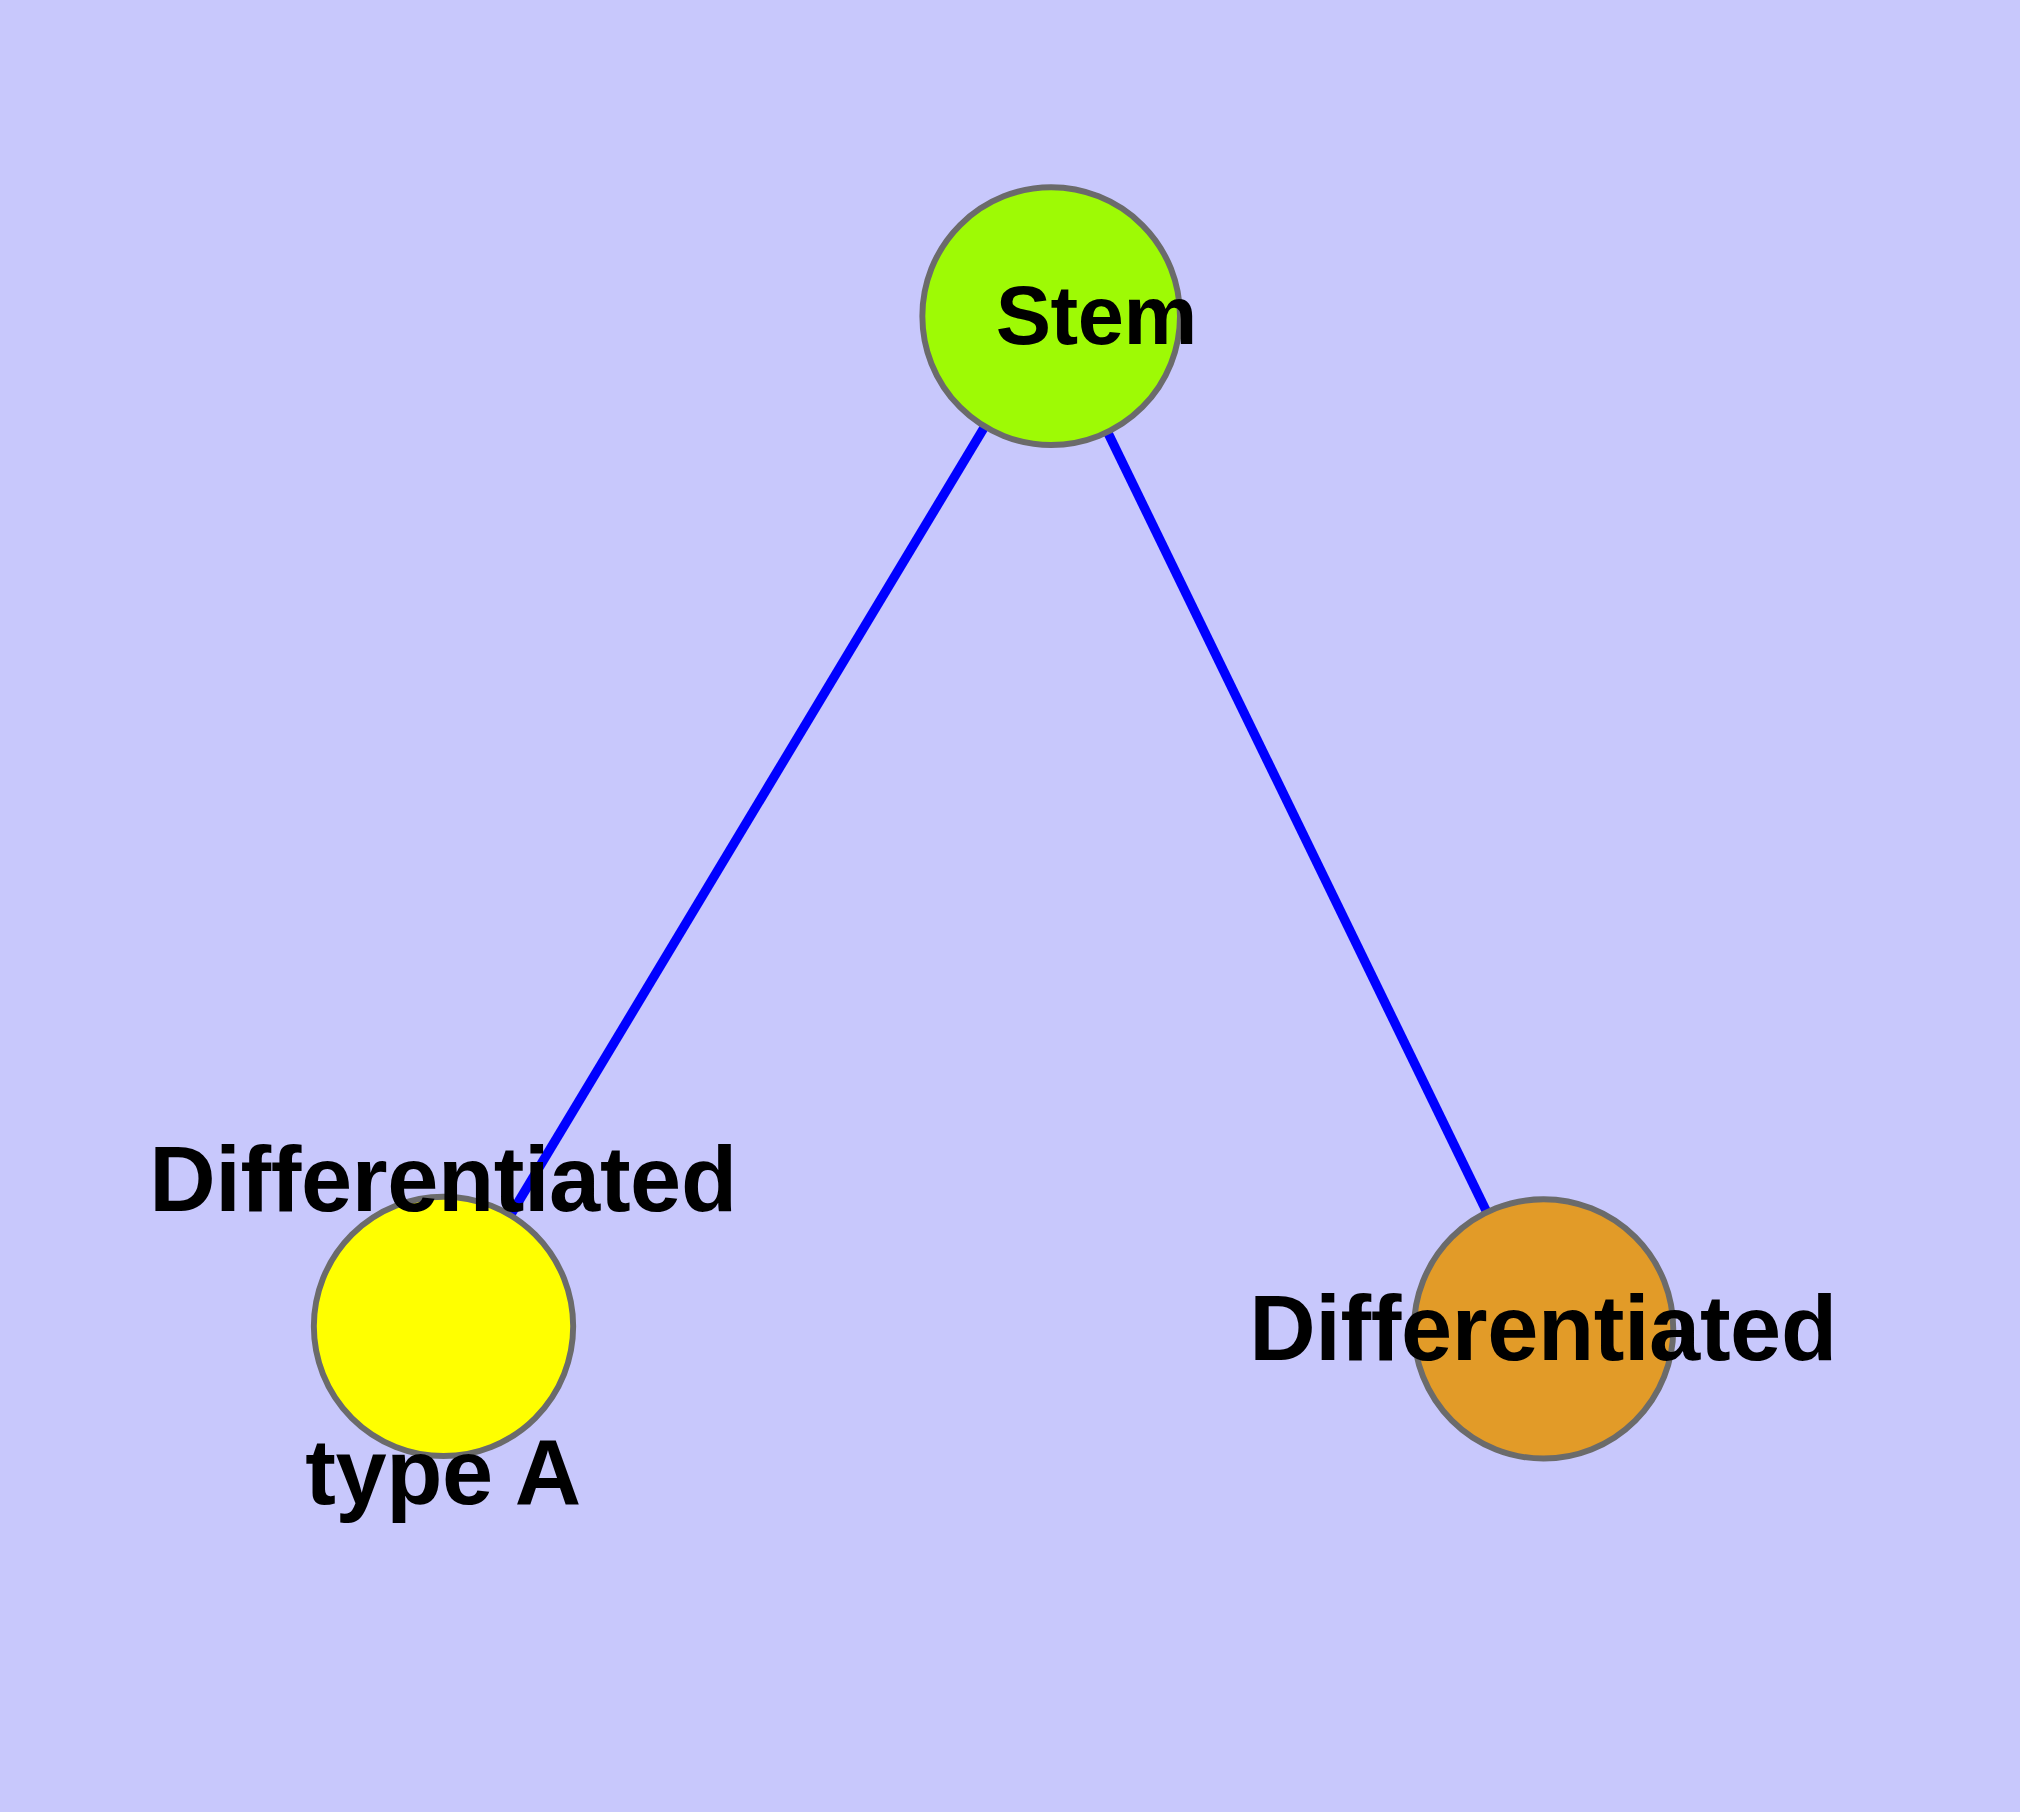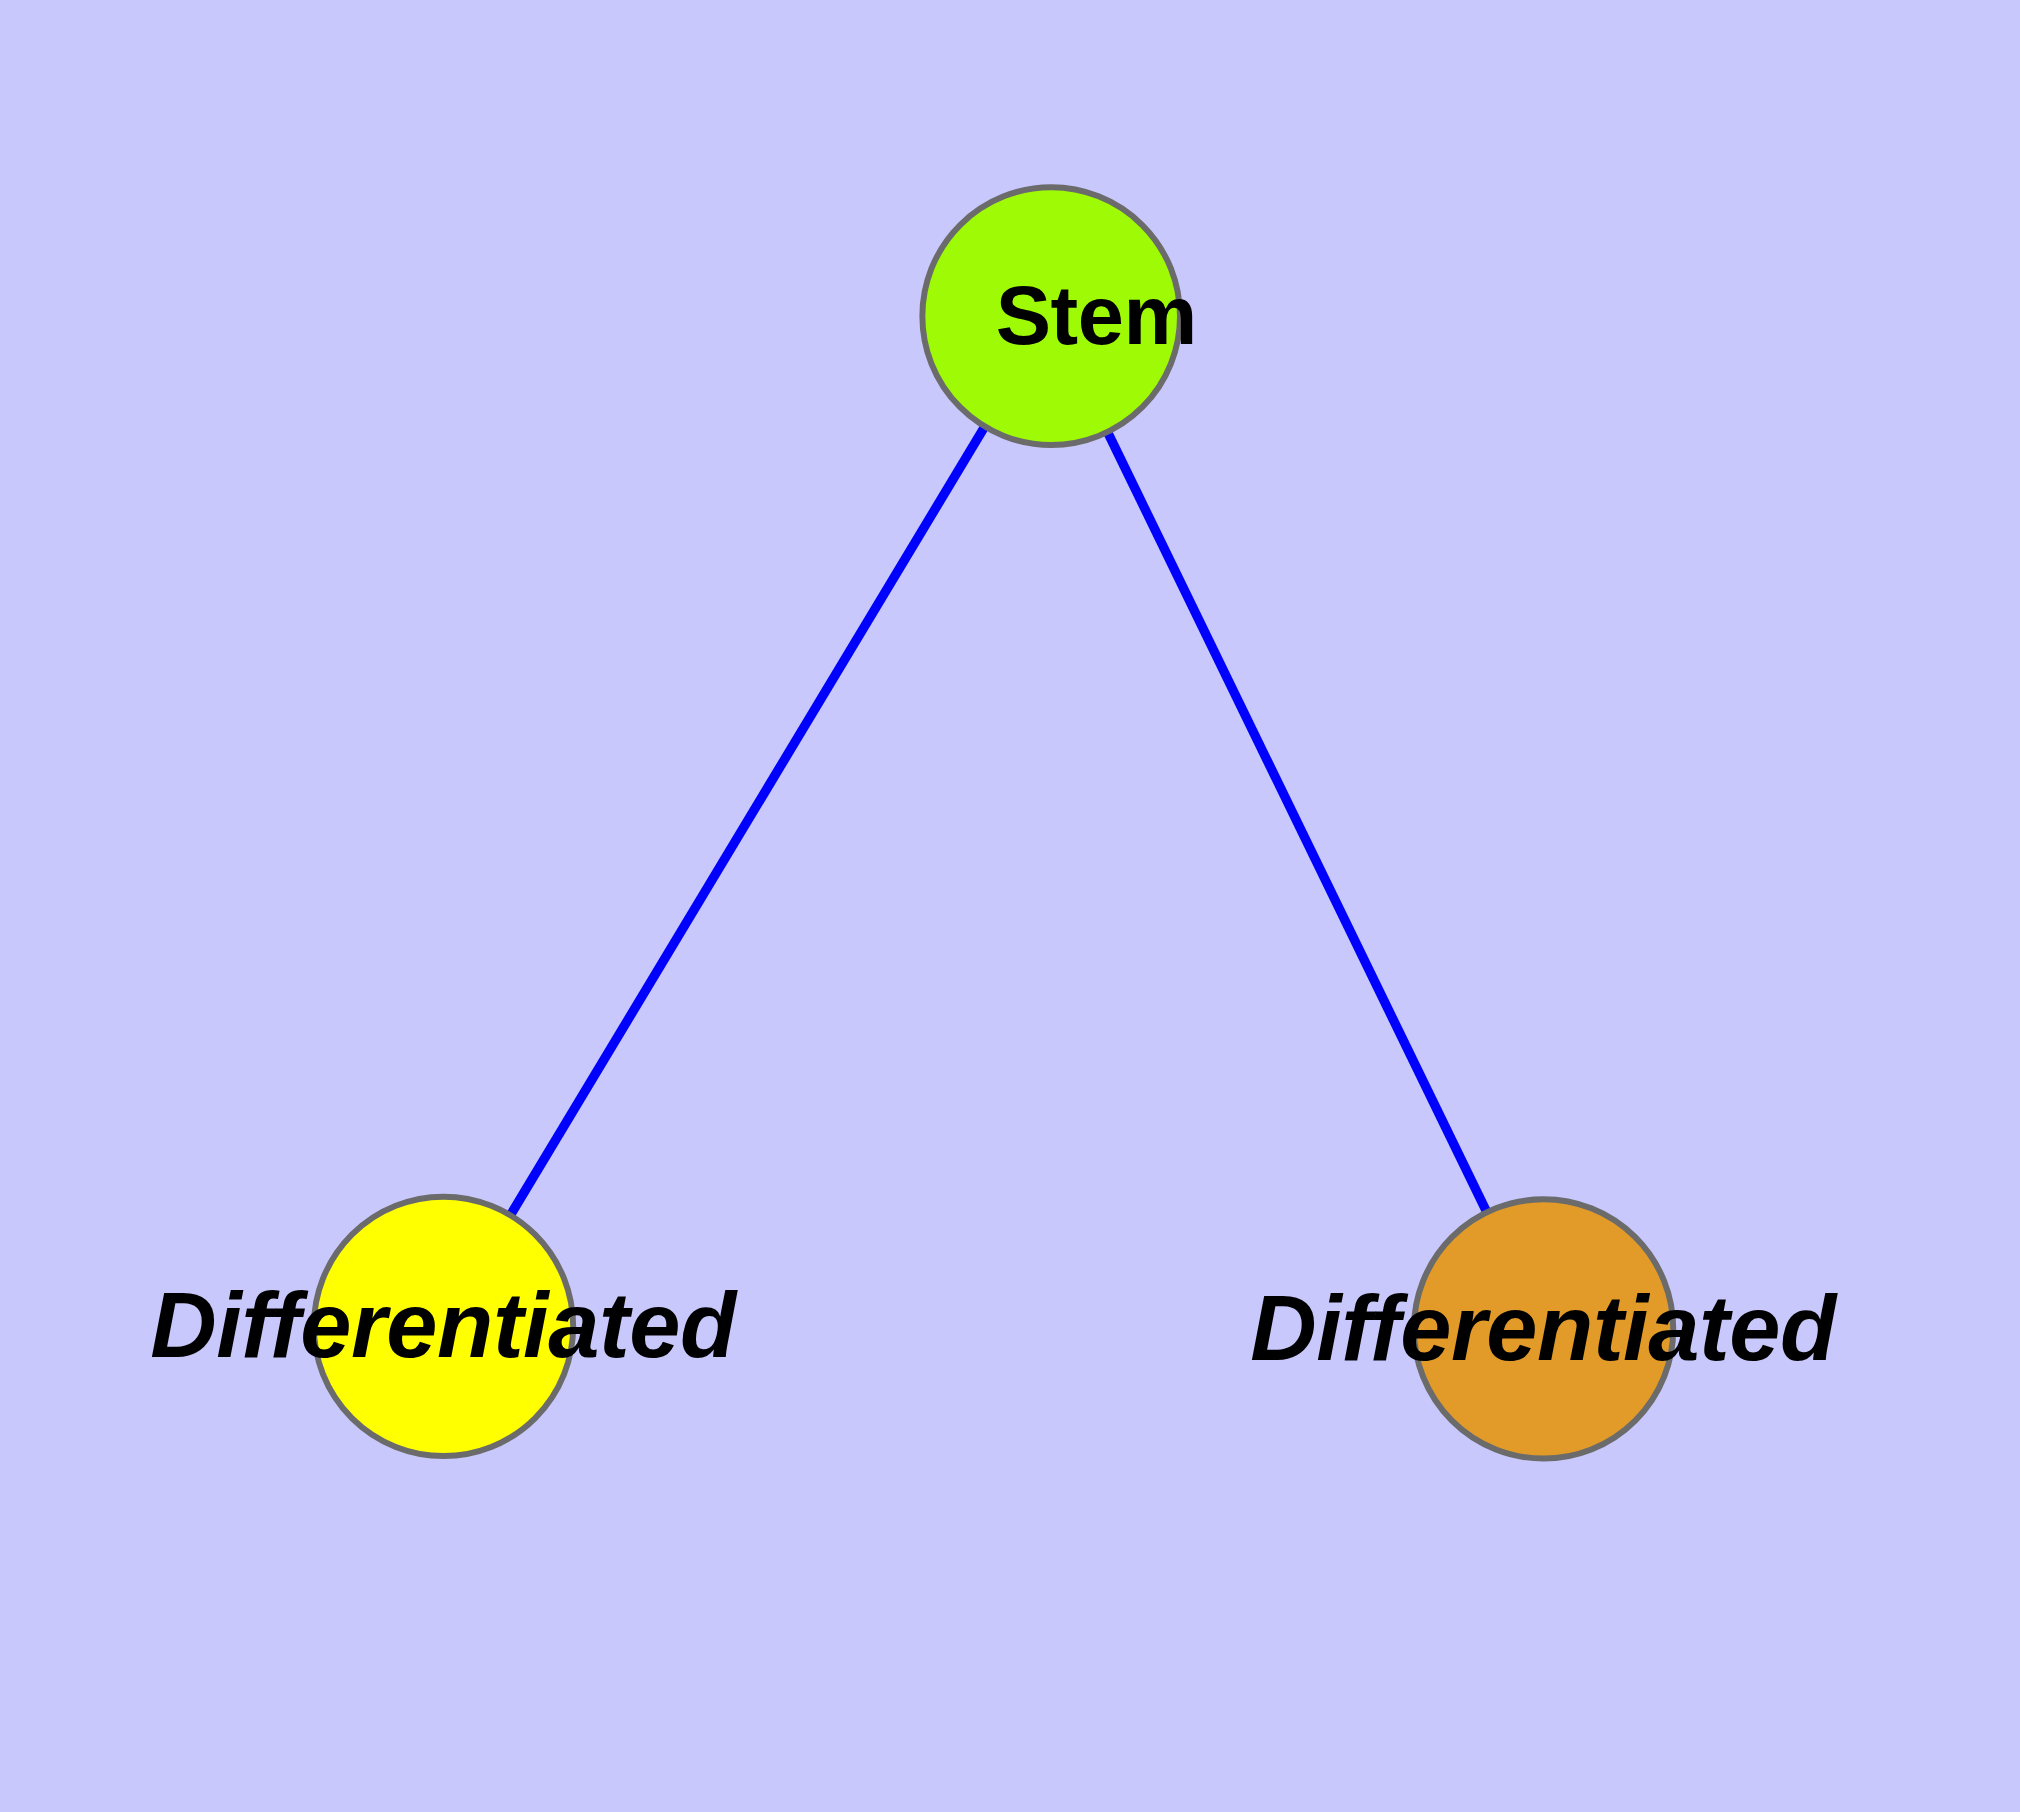--- a/index.html
+++ b/index.html
@@ -39,21 +39,20 @@
     line-height: 1.06;
     letter-spacing: -0.4px;
     pointer-events: none;
     transform: translate(-50%, -50%);
   }
   .label-stem {
     font-size: 83px;
   }
   .label-diff {
     font-size: 92px;
-    font-style: italic;
   }
 </style>
 </head>
 <body>
 
 <div id="graph-canvas" style="width: 2021px; height: 1812px; background: rgb(200, 200, 252);">
 
   <svg id="graph-svg" viewBox="0 0 2384 2138">
 
     <g>
@@ -68,20 +67,21 @@
     </g>
 
   </svg>
 
   <div class="node-label label-stem" style="left: 1051px; top: 316px; font-size: 83px; color: rgb(0, 0, 0);">
     <span>Stem</span>
   </div>
 
   <div class="node-label label-diff" style="left: 443px; top: 1326px; font-size: 92px; color: rgb(0, 0, 0);">
     <div>Differentiated</div>
+    <div>type A</div>
   </div>
 
   <div class="node-label label-diff" style="left: 1543px; top: 1329px; font-size: 92px; color: rgb(0, 0, 0);">
     <div>Differentiated</div>
   </div>
 
 </div>
 
 
 </body></html>

